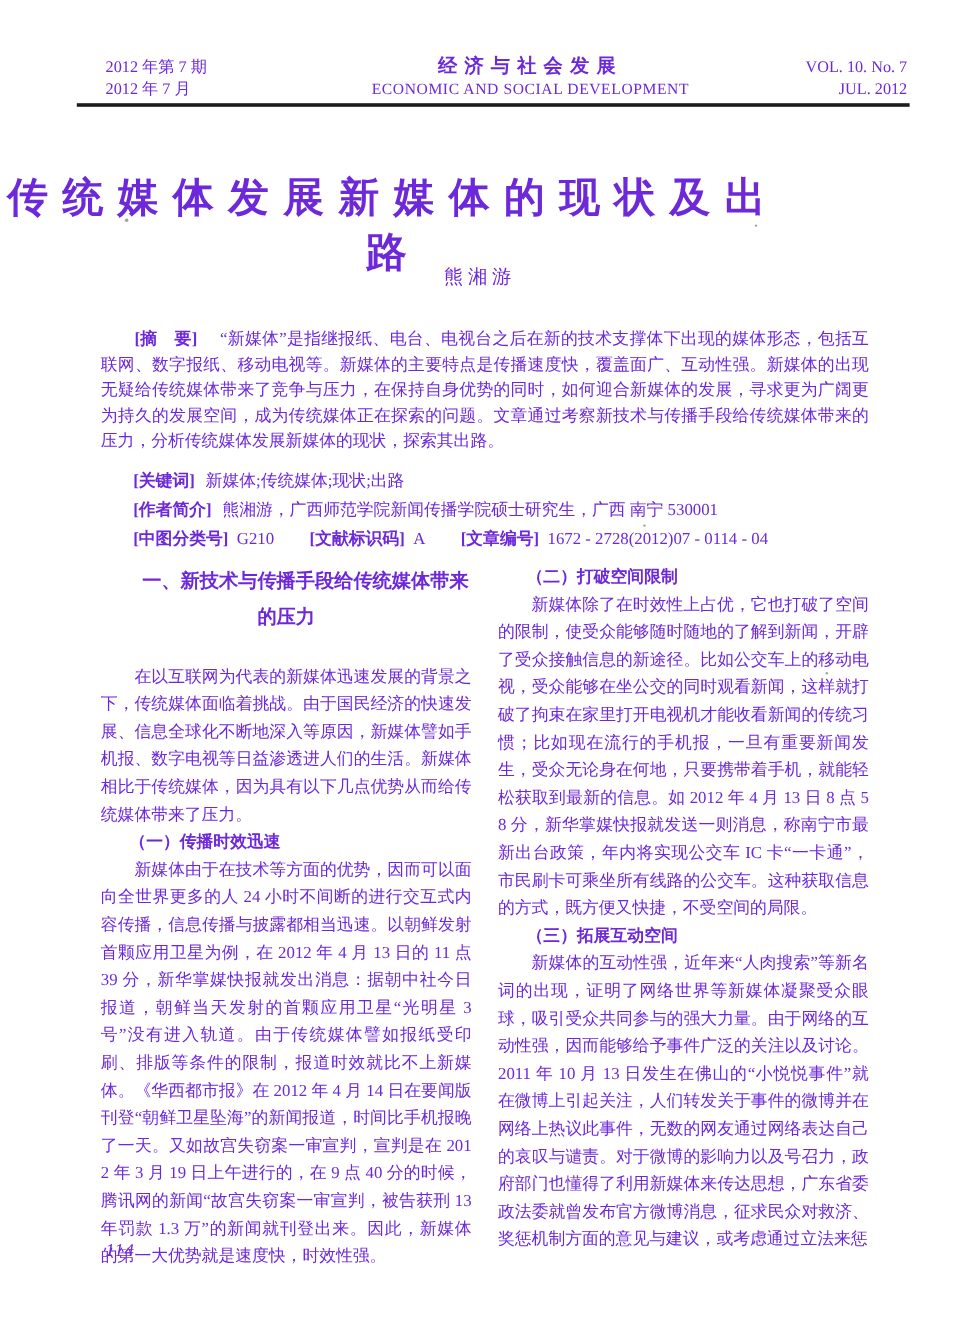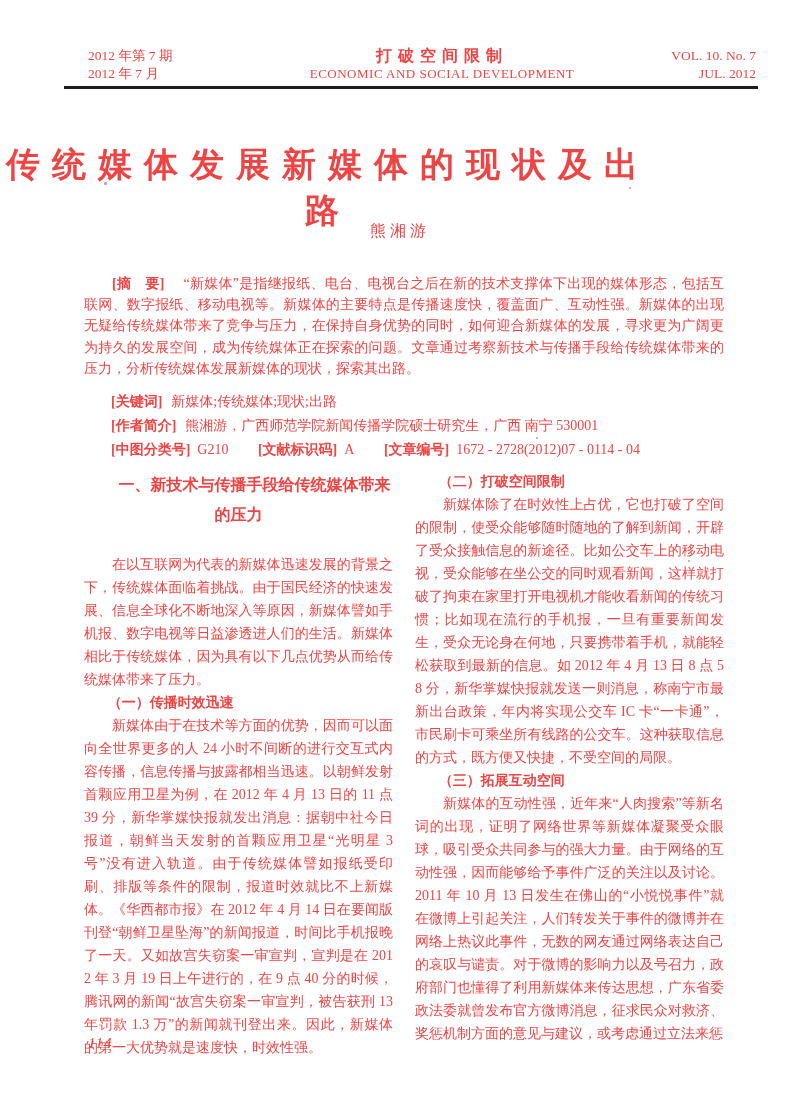--- a/index.html
+++ b/index.html
@@ -1,18 +1,18 @@
 <!DOCTYPE html>
 <html><head>
 <meta charset="utf-8">
 <style>
   html,body { margin:0; padding:0; background:#e8e8e8; }
   .page {
     position:relative; width:800px; height:1103px; margin:0 auto;
-    background:#ffffff; color:#ef4444; overflow:hidden;
+    background:#ffffff; color:#6d28d9; overflow:hidden;
     font-family:"Liberation Serif","DejaVu Serif",serif;
   }
   
   .jheader { position:absolute; top:47px; left:88px; width:668px; display:flex; }
   .h-left  { width:170px; font-size:13.5px; line-height:18px; }
   .h-center{ flex:1; text-align:center; }
   .h-center .cn { font-size:16px; font-weight:bold; letter-spacing:6px; line-height:18px; }
   .h-center .en { font-size:13px; letter-spacing:0.5px; line-height:17px; }
   .h-right { width:130px; text-align:right; font-size:13.5px; line-height:18px; }
   .rule { position:absolute; top:86px; left:64px; width:694px; height:2.6px; background:#1c1c1c; }
@@ -53,21 +53,21 @@
 <body>
 
 <div class="page">
 
   <div class="jheader">
     <div class="h-left">
       <div>2012 年第 7 期</div>
       <div>2012 年 7 月</div>
     </div>
     <div class="h-center">
-      <div class="cn">打破空间限制</div>
+      <div class="cn">经济与社会发展</div>
       <div class="en">ECONOMIC AND SOCIAL DEVELOPMENT</div>
     </div>
     <div class="h-right">
       <div>VOL. 10. No. 7</div>
       <div>JUL. 2012</div>
     </div>
   </div>
   <div class="rule"></div>
 
   <h1 class="title">传统媒体发展新媒体的现状及出路</h1>

